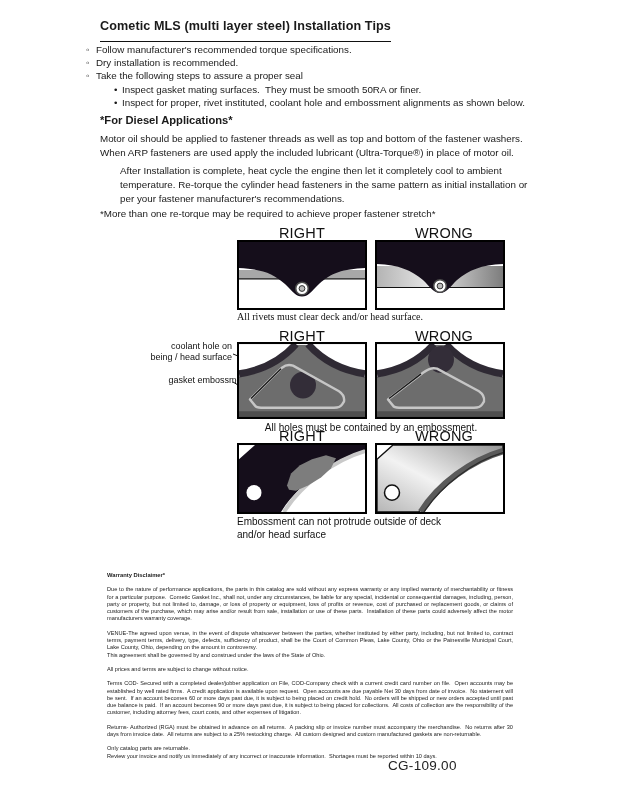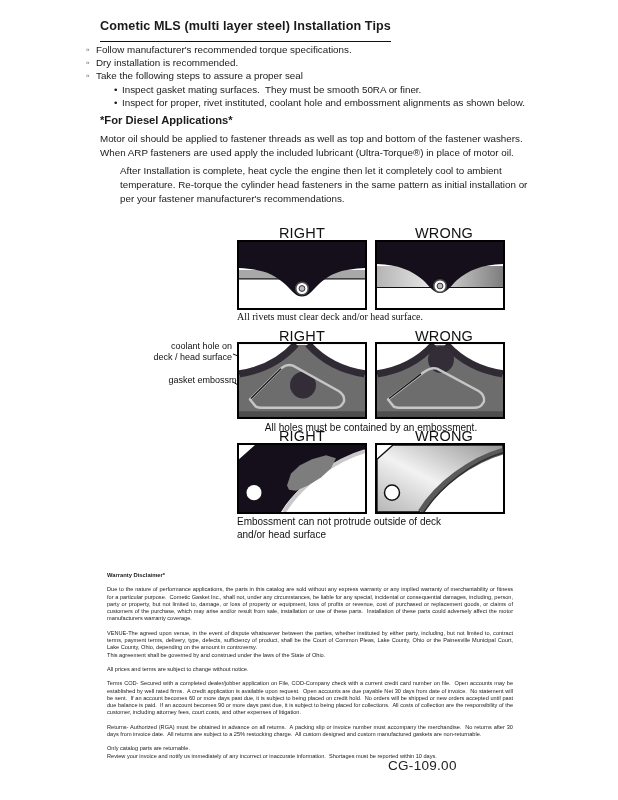--- a/index.html
+++ b/index.html
@@ -93,20 +93,21 @@
     </div>
     <div class="tip-line sub">
       <span class="tip-marker">•</span>
       <span class="t">Inspect for proper, rivet instituted, coolant hole and embossment alignments as shown below.</span>
     </div>
   </div>
 
   <div class="abs diesel-heading t">*For Diesel Applications*</div>
   <div class="abs body-para p1 t">Motor oil should be applied to fastener threads as well as top and bottom of the fastener washers. When ARP fasteners are used apply the included lubricant (Ultra-Torque®) in place of motor oil.</div>
   <div class="abs body-para p2 t">After Installation is complete, heat cycle the engine then let it completely cool to ambient temperature. Re-torque the cylinder head fasteners in the same pattern as initial installation or per your fastener manufacturer's recommendations.</div>
+  <div class="abs body-para p3 t">*More than one re-torque may be required to achieve proper fastener stretch*</div>
 
   <div class="abs dgh r1 cl">RIGHT</div>
   <div class="abs dgh r1 cr">WRONG</div>
 
   <div class="abs dgbox b1 bl">
     <svg viewBox="0 0 130 70" preserveAspectRatio="none">
       <rect x="1" y="1" width="128" height="68" fill="#ffffff"></rect>
       <rect x="2" y="30" width="126" height="8.5" fill="#a8a8a8"></rect>
       <line x1="2" y1="38.8" x2="128" y2="38.8" stroke="#111" stroke-width="1.2"></line>
       <path d="M2,2 H128 V28 C106,29 94,33 82,44 C74,52 71,56.5 65,56.5 C59,56.5 56,52 48,44 C36,33 24,29 2,28 Z" fill="#150e1b"></path>
@@ -129,21 +130,21 @@
       <line x1="2" y1="47.5" x2="128" y2="47.5" stroke="#111" stroke-width="1.2"></line>
       <path d="M2,2 H128 V24 C106,25 94,30 82,40 C74,48 71,53 65,53 C59,53 56,48 48,40 C36,30 24,25 2,24 Z" fill="#150e1b"></path>
       <circle cx="65" cy="46" r="6.3" fill="#ffffff" stroke="#4a4a4a" stroke-width="1.6"></circle>
       <circle cx="65" cy="46" r="2.9" fill="#b9b9b9" stroke="#333" stroke-width="1"></circle>
       <rect x="1" y="1" width="128" height="68" fill="none" stroke="#000" stroke-width="2"></rect>
     </svg>
   </div>
   <div class="abs dg-caption cap1 t">All rivets must clear deck and/or head surface.</div>
 
   <div class="abs side-label lbl-coolant t">coolant hole on
-deck / head surface</div>
+being / head surface</div>
   <div class="abs side-label lbl-emboss t">gasket embossment</div>
   <svg class="abs leader-overlay" viewBox="0 0 90 62">
     <line x1="8" y1="9" x2="70" y2="34" stroke="#111" stroke-width="1"></line>
     <line x1="8" y1="37" x2="33" y2="52" stroke="#111" stroke-width="1"></line>
   </svg>
 
   <div class="abs dgh r2 cl">RIGHT</div>
   <div class="abs dgh r2 cr">WRONG</div>
 
   <div class="abs dgbox b2 bl">

